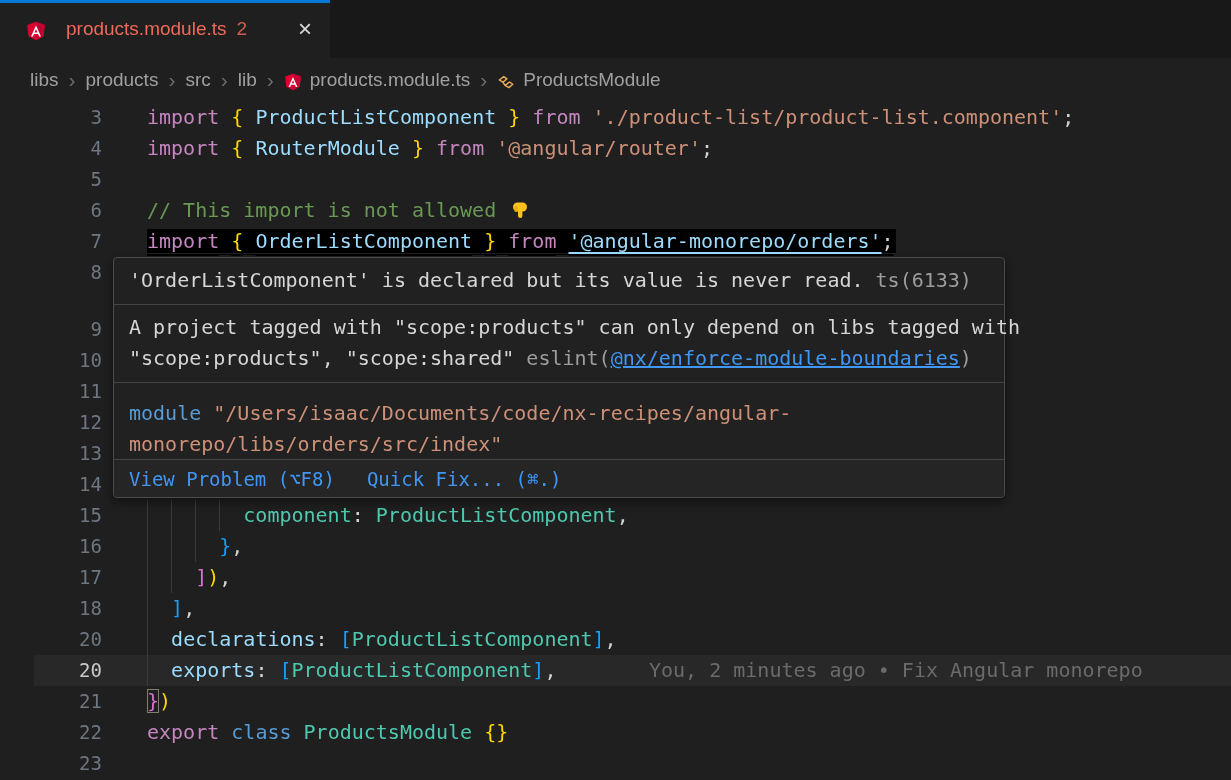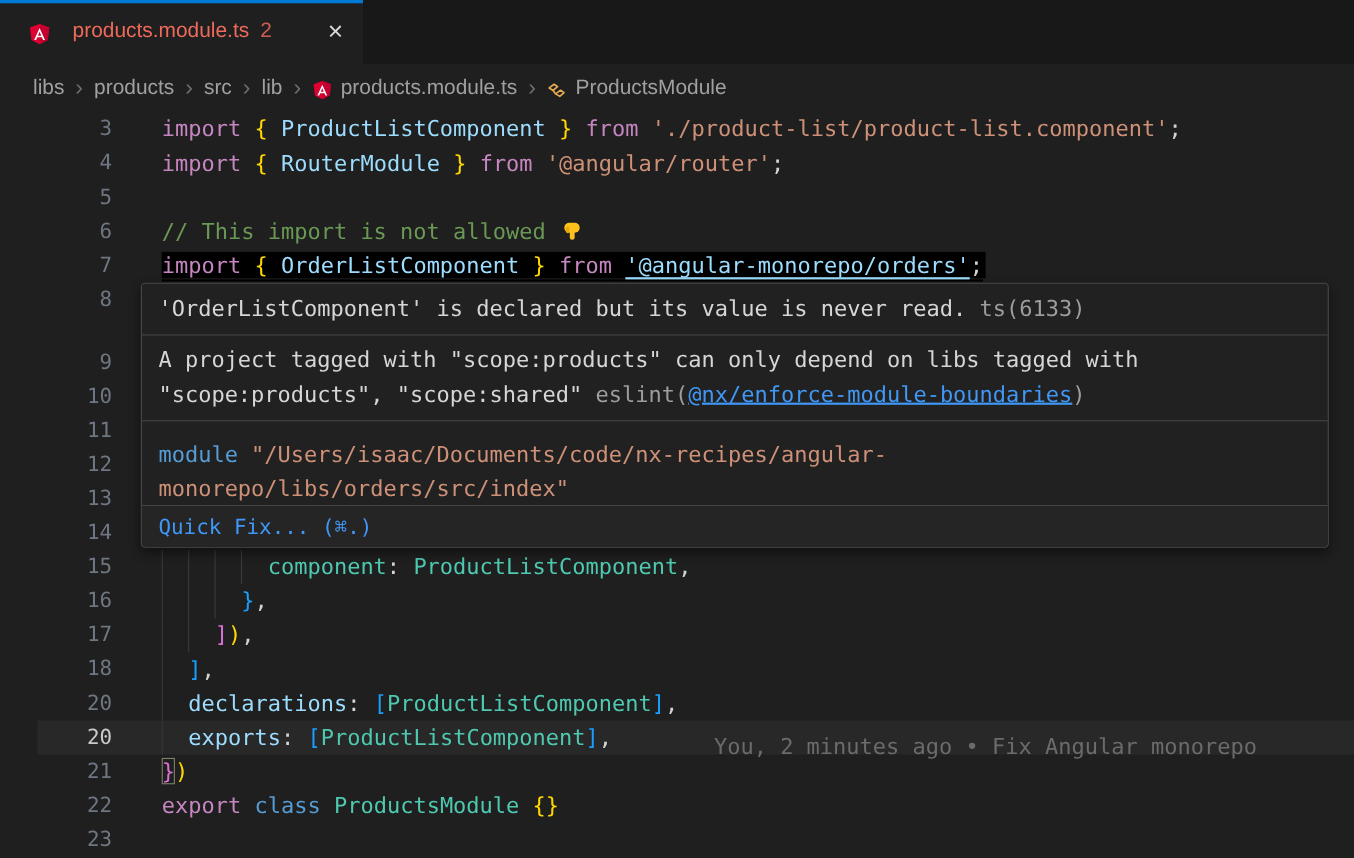--- a/index.html
+++ b/index.html
@@ -37,26 +37,26 @@
                    text-decoration-color:#f14c4c; text-decoration-thickness:1.4px;
                    text-underline-offset:6px;text-decoration:underline; }
   .sqorange { position:absolute; left:113px; top:2px; width:352px; height:100%; overflow:hidden;
               color:transparent; white-space:pre;
               text-decoration-line:underline; text-decoration-style:wavy;
               text-decoration-color:#dd9a43; text-decoration-thickness:1.4px;
               text-underline-offset:7px; pointer-events:none; }
   .guide { position:absolute; top:0; bottom:0; width:1px; background:#3a3a3a; }
   .tk.lnk { text-decoration:underline; text-decoration-color:#9CDCFE; text-underline-offset:4px; }
   .tk.mbox { outline:1px solid #80806b; outline-offset:-1px; }
-  .blame { position:absolute; left:615px; top:8px; color:#6b6b6b; font-size:20px; }
+  .blame { position:absolute; left:615px; top:0; color:#6b6b6b; font-size:20px; }
   .emoji-hand { display:inline-block; width:20px; height:20px; vertical-align:-3px; margin-left:2px; }
 
   
-  .hover { position:absolute; left:113px; top:155px; width:1080px; background:#212121;
-           border:1px solid #4a4a4a; border-radius:4px; z-index:5; box-shadow:0 4px 10px rgba(0,0,0,.45);margin-left:15px; }
+  .hover { position:absolute; left:113px; top:155px; width:892px; background:#212121;
+           border:1px solid #4a4a4a; border-radius:4px; z-index:5; box-shadow:0 4px 10px rgba(0,0,0,.45); }
   .hv-sec { padding-left:15px; }
   .hv-s1 { height:46px; line-height:45px; }
   .hv-s2 { height:78px; padding-top:7px; border-top:1px solid #444; }
   .hv-s3 { height:77px; padding-top:15px; border-top:1px solid #444; }
   .hv-line { height:31px; line-height:31px; white-space:pre; }
   .hv-mono { font-family:"DejaVu Sans Mono", monospace; font-size:20px; color:#d6d6d6; white-space:pre; }
   .hv-dim { color:#9d9d9d; }
   .hv-kw { color:#569CD6; }
   .hv-str { color:#CE9178; }
   .hv-link { color:#4097f5; text-decoration:underline; cursor:pointer; }
@@ -149,18 +149,19 @@
       </div>
       <div class="hv-sec hv-s2">
         <div class="hv-line"><span class="hv-mono">A project tagged with "scope:products" can only depend on libs tagged with</span></div>
         <div class="hv-line"><span class="hv-mono">"scope:products", "scope:shared" </span><span class="hv-mono hv-dim">eslint(</span><span class="hv-mono hv-link">@nx/enforce-module-boundaries</span><span class="hv-mono hv-dim">)</span></div>
       </div>
       <div class="hv-sec hv-s3">
         <div class="hv-line"><span class="hv-mono hv-kw">module</span><span class="hv-mono hv-str"> "/Users/isaac/Documents/code/nx-recipes/angular-</span></div>
         <div class="hv-line"><span class="hv-mono hv-str">monorepo/libs/orders/src/index"</span></div>
       </div>
       <div class="hv-actions">
+        <span class="hv-action">View Problem (⌥F8)</span>
         <span class="hv-action">Quick Fix... (⌘.)</span>
       </div>
     </div>
   </div>
 
 </div>
 
 </body></html>

